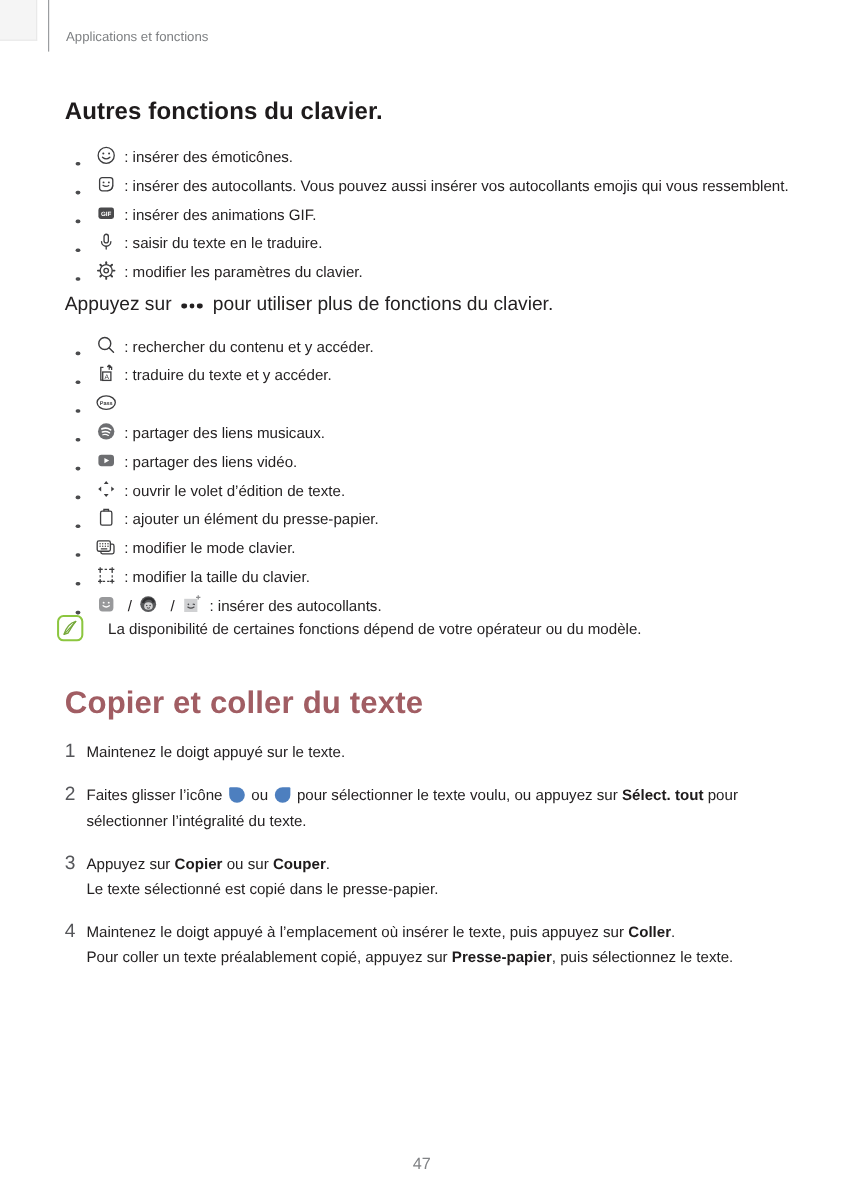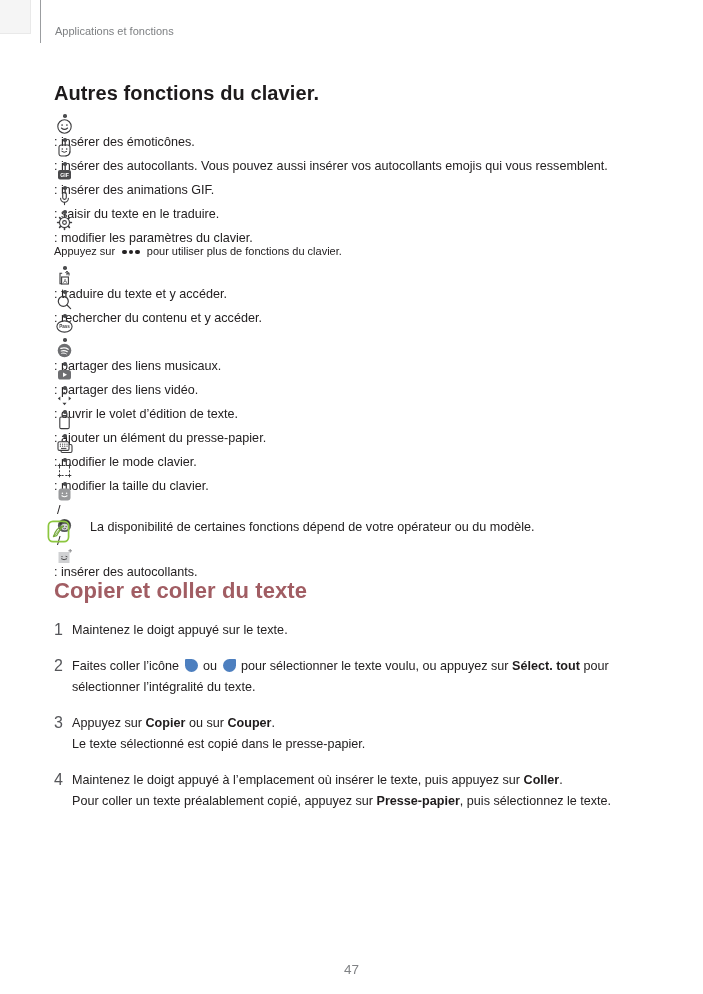--- a/index.html
+++ b/index.html
@@ -5,32 +5,32 @@
   html,body{margin:0;padding:0;background:#ffffff;}
   .page{position:relative;width:703px;height:994px;background:#ffffff;overflow:hidden;
         font-family:"Liberation Sans","DejaVu Sans",sans-serif;color:#242122;}
   .corner-artifact{position:absolute;left:0;top:0;width:30px;height:33px;background:#f5f5f5;
         border-right:1px solid #e9e9e9;border-bottom:1px solid #e9e9e9;}
   .vline{position:absolute;left:40px;top:0;width:1px;height:43px;background:#9b9da0;}
   .running-header{position:absolute;left:55px;top:25px;font-size:11px;color:#7e8083;}
   .content{position:absolute;left:54px;top:82px;width:604px;}
   h2.sub{font-size:20px;font-weight:bold;color:#1e1b1c;margin:0 0 9px 0;letter-spacing:.1px;}
   ul.iconlist{list-style:none;margin:0;padding:0;}
-  ul.iconlist li{display:flex;align-items:flex-start;height:24px;font-size:12.6px;color:#242122;flex-direction:column;}
+  ul.iconlist li{display:flex;align-items:flex-end;height:24px;font-size:12.6px;color:#242122;}
   .bullet{width:3.5px;height:3.5px;border-radius:50%;background:#4b4c4e;margin:0 11px 0 9px;flex:0 0 auto;}
   .ic{width:21px;display:flex;justify-content:center;align-items:center;flex:0 0 auto;margin-right:5px;}
   .itxt{white-space:nowrap;}
   .sep{margin:0 3px;color:#242122;}
-  .moreline{margin:11px 0 9px 0;font-size:11px;}
+  .moreline{margin:11px 0 9px 0;font-size:16px;}
   .mdots{display:inline-block;margin:0 3px;}
   .mdots i{display:inline-block;width:4.5px;height:4.5px;border-radius:50%;background:#242122;margin:0 1px;vertical-align:1px;}
-  .note{display:flex;align-items:flex-start;margin:14px 0 0 -7px;}
+  .note{display:flex;align-items:center;margin:0 0 0 -7px;}
   .note .nicon{flex:0 0 auto;margin-right:20px;display:flex;}
   .note .ntxt{font-size:12.6px;color:#242122;}
-  h1.sect{font-size:22px;font-weight:bold;color:#a15d63;margin:35px 0 16px 0;letter-spacing:.1px;}
+  h1.sect{font-size:26px;font-weight:bold;color:#a15d63;margin:35px 0 16px 0;letter-spacing:.1px;}
   .steps{margin:0;padding:0;}
   .step{display:flex;margin-bottom:15px;font-size:12.6px;line-height:21px;}
   .stepnum{flex:0 0 18px;font-size:16px;color:#55565a;line-height:19px;}
   .step p{margin:0;}
   .step b{font-weight:bold;color:#1e1b1c;}
   .handle{display:inline-block;width:13px;height:13px;background:#4d7fbf;vertical-align:-2px;margin:0 2px;}
   .handle.left{border-radius:1px 50% 50% 50%;}
   .handle.right{border-radius:50% 1px 50% 50%;}
   .pagenum{position:absolute;left:0;bottom:17px;width:100%;text-align:center;font-size:13.5px;color:#808285;}
   svg{display:block;}
@@ -118,37 +118,37 @@
 
     <p class="moreline"><span>Appuyez sur</span>
       <span class="mdots"><i></i><i></i><i></i></span>
       <span>pour utiliser plus de fonctions du clavier.</span></p>
 
     <ul class="iconlist">
       <li>
         <span class="bullet"></span>
         <span class="ic">
           <svg width="17" height="17" viewBox="0 0 17 17">
+              <circle cx="7.3" cy="7.3" r="5" fill="none" stroke="#3d3d3f" stroke-width="1.2"></circle>
+              <line x1="11" y1="11" x2="14.6" y2="14.6" stroke="#3d3d3f" stroke-width="1.2" stroke-linecap="round"></line>
+            </svg>
+        </span>
+        <span class="itxt">: rechercher du contenu et y accéder.</span>
+      </li>
+      <li>
+        <span class="bullet"></span>
+        <span class="ic">
+          <svg width="17" height="17" viewBox="0 0 17 17">
               <path d="M6.2,3.2 H4 V13.8 H6.2 M10.8,3.2 H13 V5.4" fill="none" stroke="#3d3d3f" stroke-width="1.1"></path>
               <path d="M11,1.2 v4 m0,-4 l-1.6,1.6 m1.6,-1.6 l1.6,1.6" stroke="#3d3d3f" stroke-width="1" fill="none"></path>
               <rect x="5.6" y="7" width="6.8" height="7" fill="#ffffff" stroke="#3d3d3f" stroke-width="1.1"></rect>
               <text x="9" y="12.6" font-size="5.6" fill="#3d3d3f" text-anchor="middle" font-family="Liberation Sans, sans-serif">A</text>
             </svg>
         </span>
         <span class="itxt">: traduire du texte et y accéder.</span>
-      </li>
-      <li>
-        <span class="bullet"></span>
-        <span class="ic">
-          <svg width="17" height="17" viewBox="0 0 17 17">
-              <circle cx="7.3" cy="7.3" r="5" fill="none" stroke="#3d3d3f" stroke-width="1.2"></circle>
-              <line x1="11" y1="11" x2="14.6" y2="14.6" stroke="#3d3d3f" stroke-width="1.2" stroke-linecap="round"></line>
-            </svg>
-        </span>
-        <span class="itxt">: rechercher du contenu et y accéder.</span>
       </li>
       <li>
         <span class="bullet"></span>
         <span class="ic">
           <svg width="19" height="17" viewBox="0 0 19 17">
               <ellipse cx="9.5" cy="8.5" rx="7.6" ry="5.6" fill="none" stroke="#3d3d3f" stroke-width="1.1"></ellipse>
               <text x="9.5" y="10.4" font-size="4.6" font-weight="bold" fill="#3d3d3f" text-anchor="middle" font-family="Liberation Sans, sans-serif">Pass</text>
             </svg>
         </span>
       </li>
@@ -294,21 +294,21 @@
       <div class="step">
         <span class="stepnum">1</span>
         <div>
             <p>Maintenez le doigt appuyé sur le texte.</p>
           </div>
       </div>
 
       <div class="step">
         <span class="stepnum">2</span>
         <div>
-            <p><span>Faites coller l’icône</span>
+            <p><span>Faites glisser l’icône</span>
           <span class="handle left"></span>
           <span>ou</span>
           <span class="handle right"></span>
           <span>pour sélectionner le texte voulu, ou appuyez sur</span>
           <b>Sélect. tout</b>
           <span>pour sélectionner l’intégralité du texte.</span></p>
           </div>
       </div>
 
       <div class="step">

